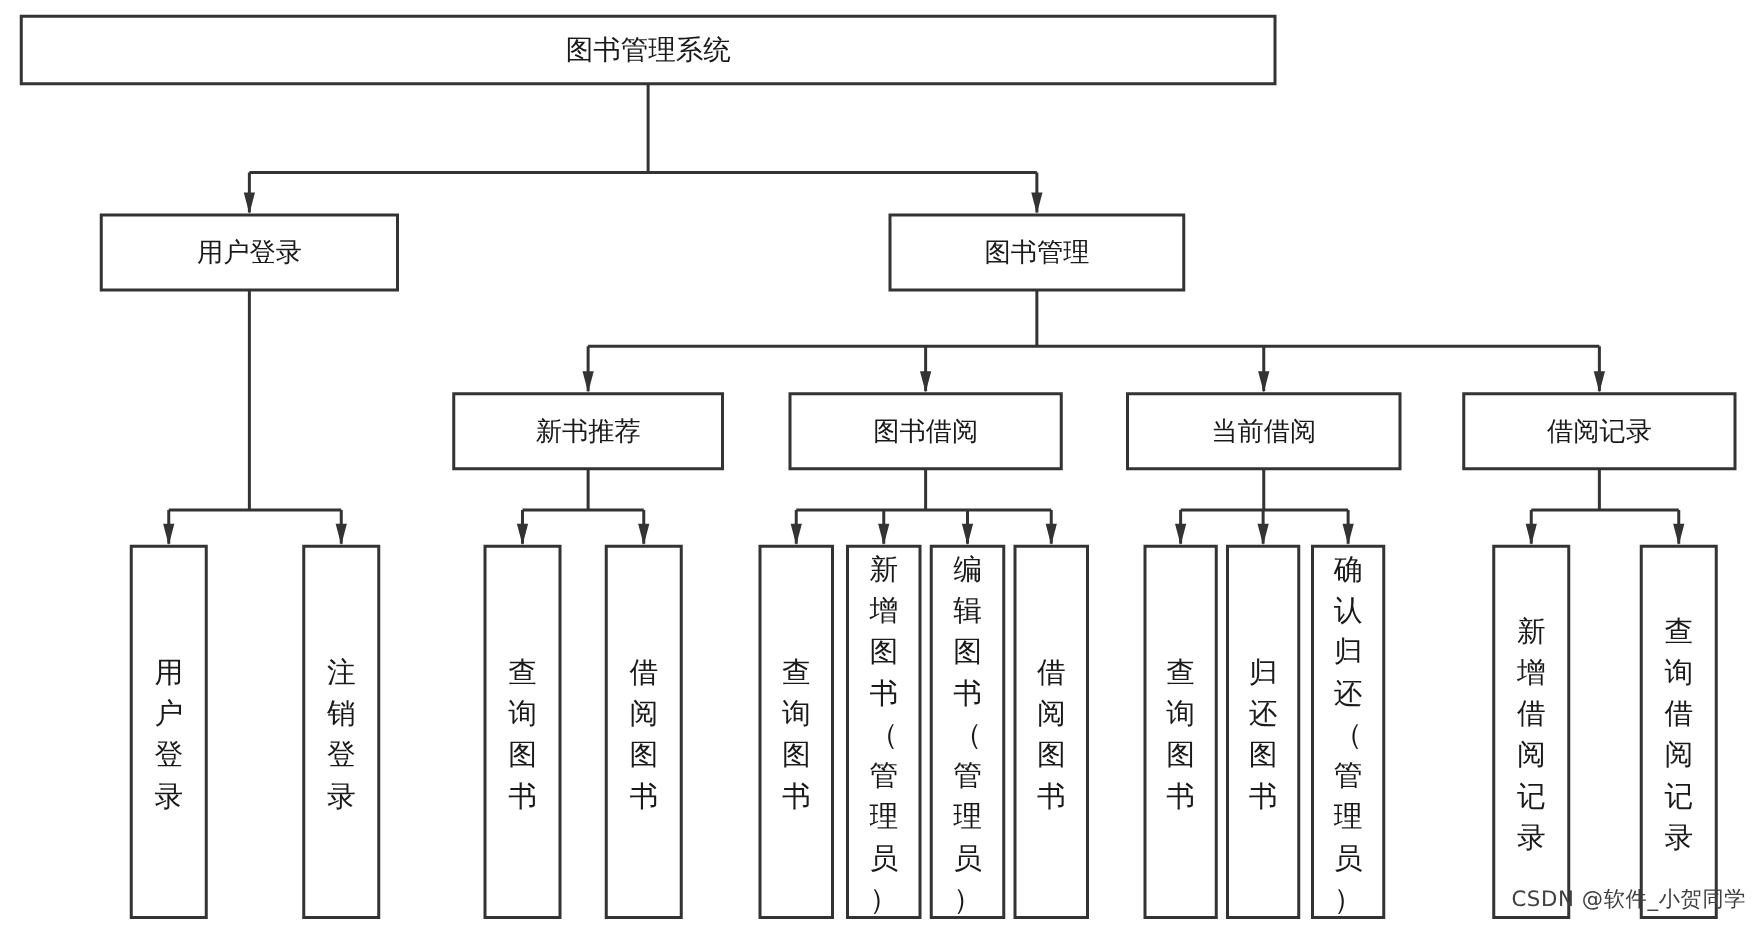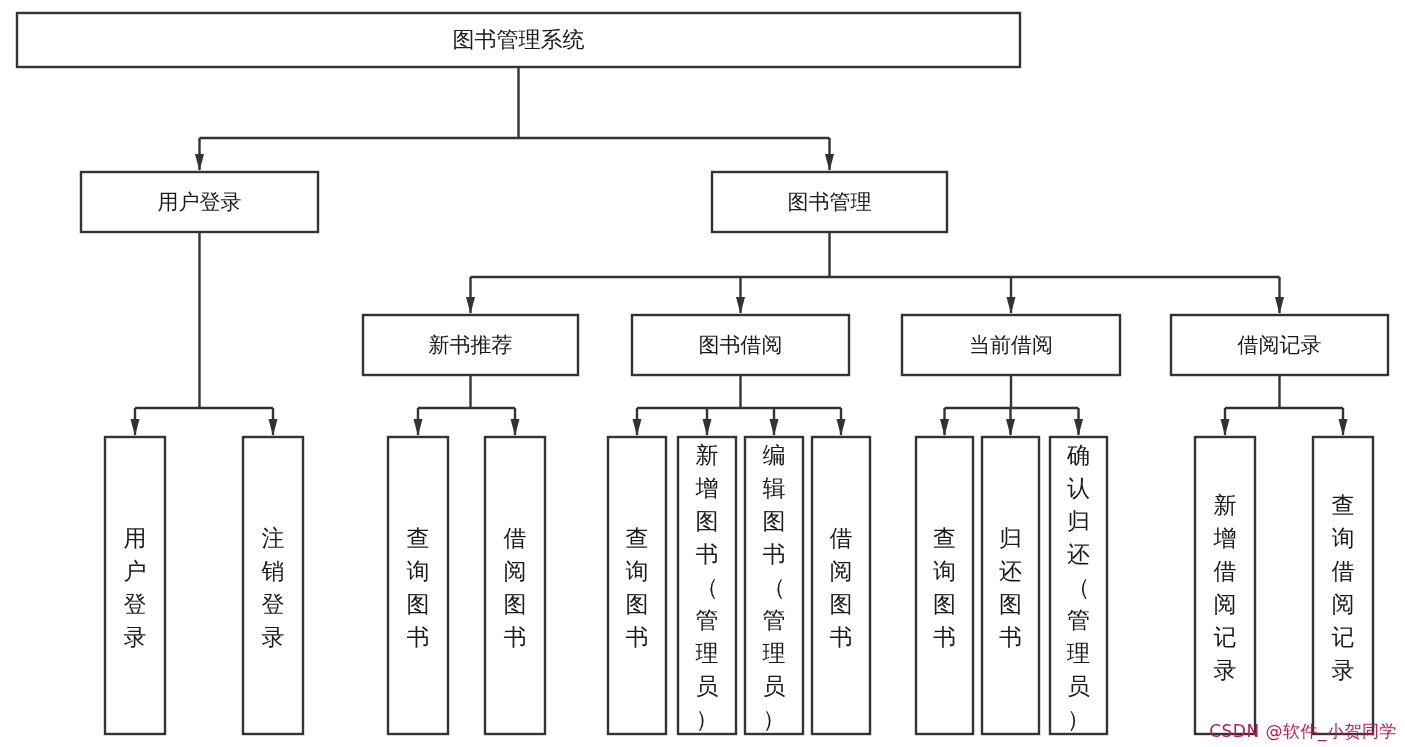--- a/index.html
+++ b/index.html
@@ -53,24 +53,24 @@
     stroke-width: 2.4;
     fill: none;
   }
   .arrow-head {
     fill: #333333;
     stroke: none;
   }
   .watermark {
     position: absolute;
     right: 8px;
-    bottom: 4px;
+    bottom: 16px;
     font-family: "DejaVu Sans", "Liberation Sans", sans-serif;
     font-size: 17px;
-    color: #be185d;
+    color: #404040;
     white-space: nowrap;
     letter-spacing: 0.5px;
   }
 </style>
 </head>
 <body>
 
 <div id="diagram-root">
   <svg id="flow-svg" viewBox="0 0 1405 747">
       <g>

